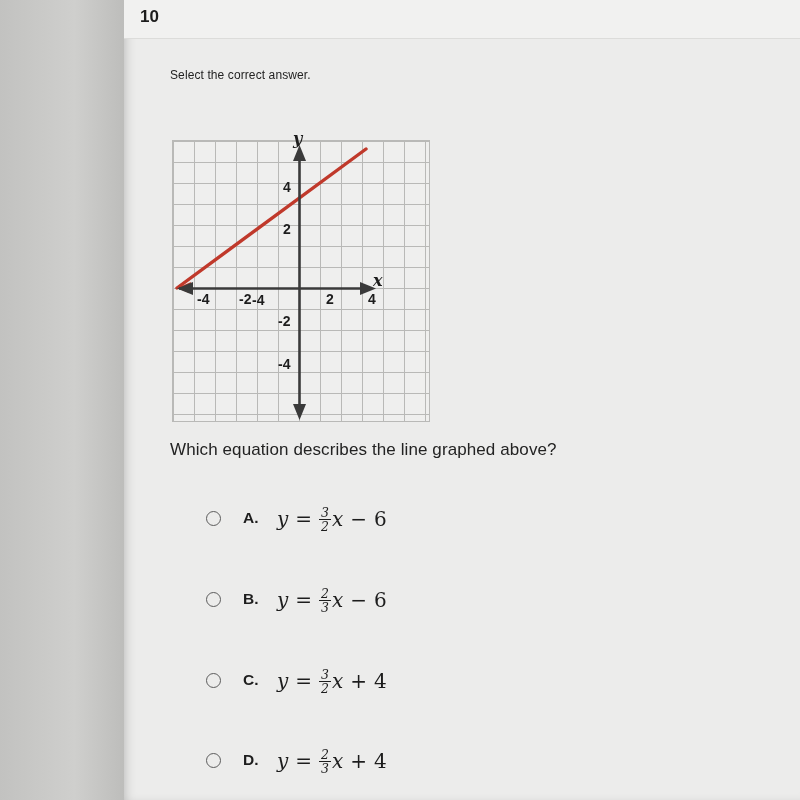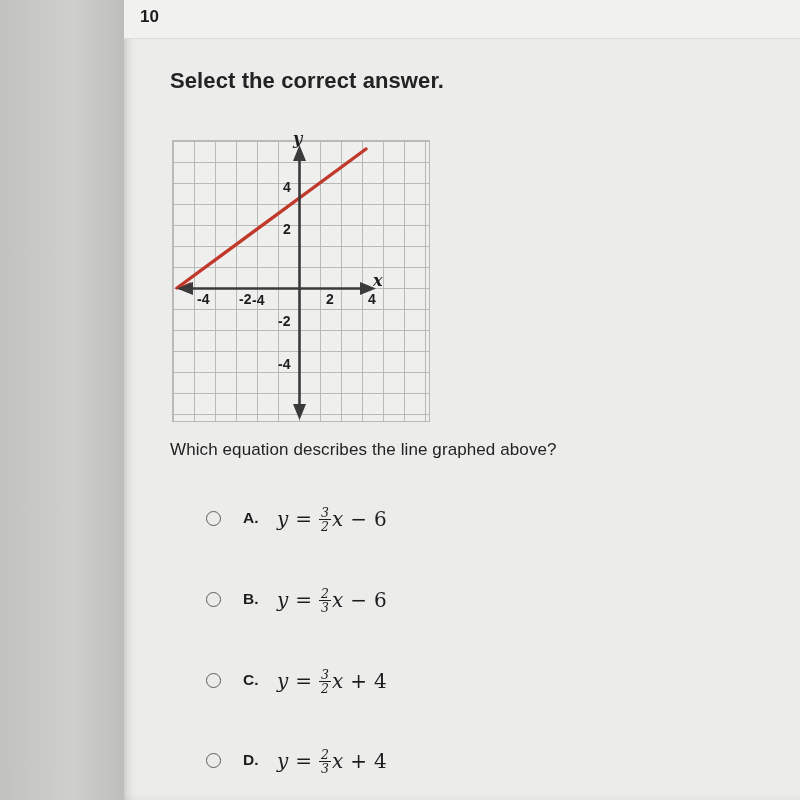--- a/index.html
+++ b/index.html
@@ -60,24 +60,23 @@
     top: 7px;
     font-size: 17px;
     font-weight: bold;
     color: #1c1c1c;
   }
 
   #prompt {
     position: absolute;
     left: 170px;
     top: 68px;
-    font-size: 22px;
+    font-size: 12px;
     color: #232323;
     letter-spacing: 0.1px;
-    font-weight: bold;
   }
 
   #question {
     position: absolute;
     left: 170px;
     top: 440px;
     font-size: 17px;
     color: #232323;
     letter-spacing: 0.1px;
     text-align: center;

